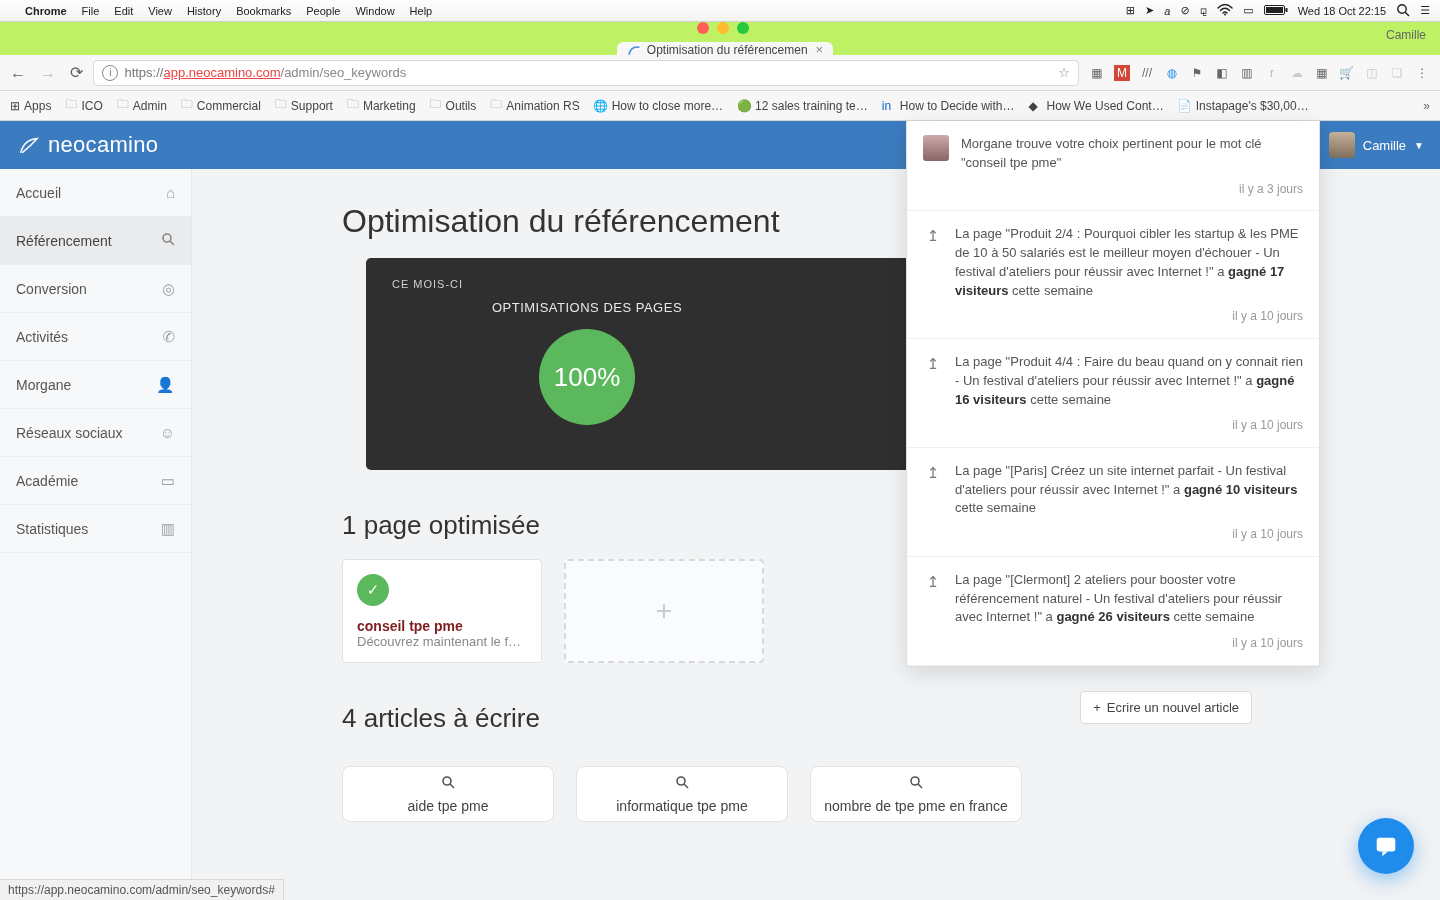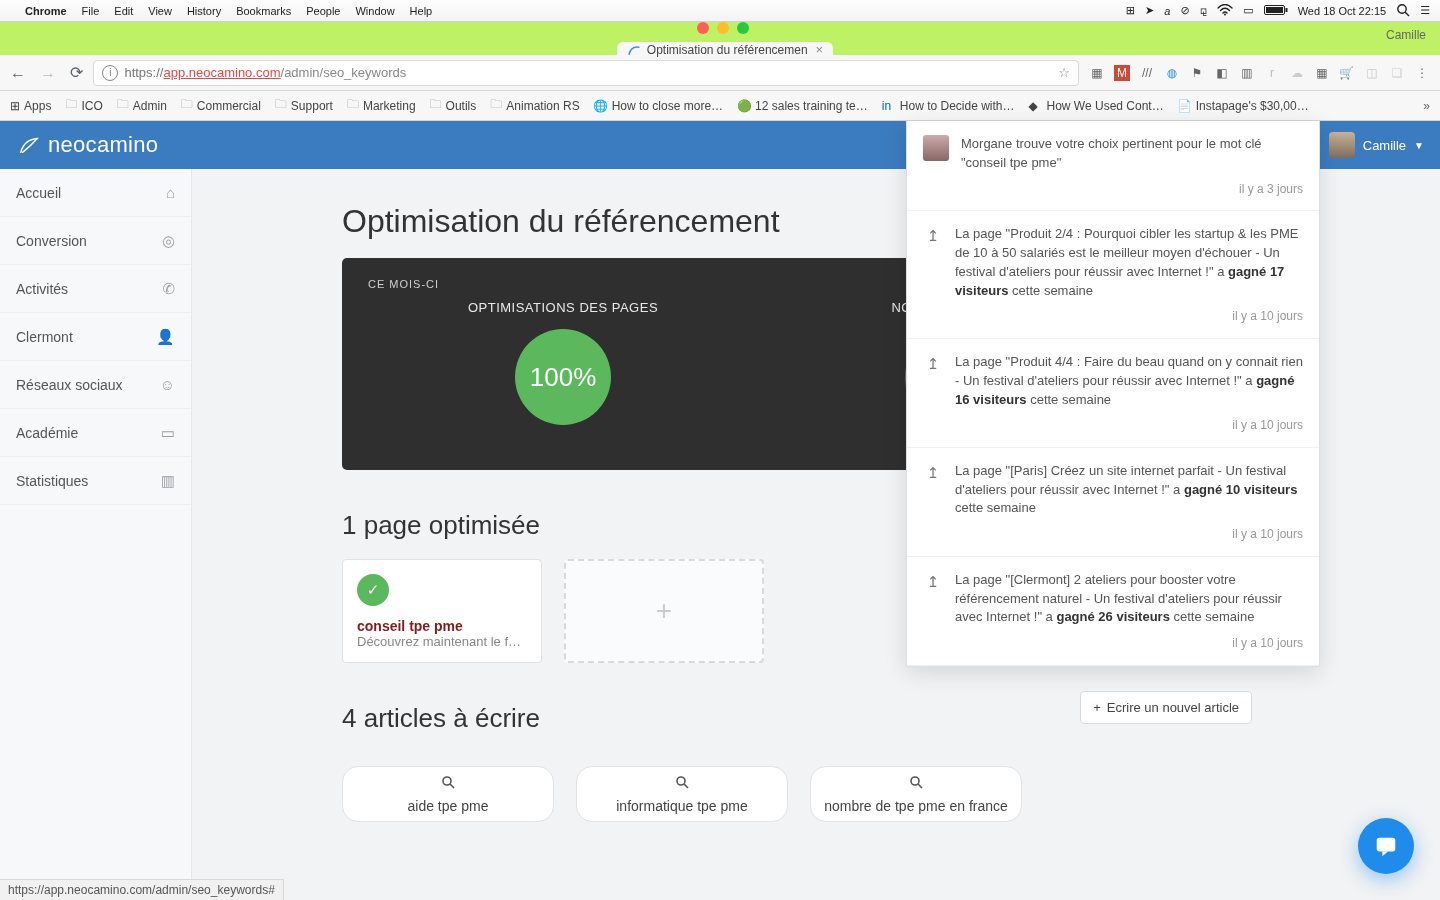--- a/index.html
+++ b/index.html
@@ -53,21 +53,21 @@
 .app-body { flex:1; display:flex; min-height:0; }
 
 .sidebar { width:192px; background:#f7f8f9; border-right:1px solid #e6e7e8; }
 .side-item { height:48px; display:flex; align-items:center; padding:0 16px; justify-content:space-between; color:#555; font-size:14px; border-bottom:1px solid #eceef0; cursor:pointer; }
 .side-item.active { background:#e9ebed; color:#444; }
 .side-item .icon { color:#9aa0a6; font-size:15px; }
 
 .content { flex:1; overflow:auto; padding: 34px 40px 20px 150px; position:relative; }
 .page-title { font-size:32px; color:#333; font-weight:400; margin-bottom:18px; }
 
-.month-card { background:#2f2f2f; color:#ddd; border-radius:5px; padding:20px 26px 16px; width:910px; }
+.month-card { background:#2f2f2f; color:#ddd; border-radius:5px; padding:20px 26px 16px; width:910px;margin-left:24px; }
 .month-label { font-size:11px; letter-spacing:1px; color:#d0d0d0; margin-bottom:10px; }
 .month-grid { display:flex; }
 .mcol { flex:1; display:flex; flex-direction:column; align-items:center; }
 .mcol .col-title { font-size:13px; letter-spacing:0.5px; color:#e8e8e8; margin-bottom:14px; text-align:center; }
 .circle { width:96px; height:96px; border-radius:50%; display:flex; align-items:center; justify-content:center; font-size:26px; font-weight:400; }
 .circle.green { background:#5cb85c; color:#fff; }
 .circle.ring { position:relative; border:3px solid #6b6b6b; color:#d9822b; font-size:26px; }
 #arc-overlay { position:absolute; inset:-3px; pointer-events:none; }
 .detail-link { font-size:13px; color:#cfcfcf; margin-top:14px; }
 
@@ -75,21 +75,21 @@
 .cards-row { display:flex; gap:22px; flex-wrap:wrap; }
 .kw-card { width:200px; height:104px; background:#fff; border:1px solid #e0e2e4; border-radius:4px; padding:14px; overflow:hidden; }
 .kw-card .ok { width:32px; height:32px; border-radius:50%; background:#5cb85c; color:#fff; display:flex; align-items:center; justify-content:center; margin-bottom:12px; font-size:15px; }
 .kw-card .kw { font-weight:600; color:#7f1d1d; font-size:14px; }
 .kw-card .sub { color:#888; font-size:13px; white-space:nowrap; overflow:hidden; text-overflow:ellipsis; }
 .add-card { width:200px; height:104px; border:2px dashed #d7d9db; border-radius:4px; display:flex; align-items:center; justify-content:center; color:#c8cbce; font-size:28px; background:#fafbfc; }
 
 .articles-header { display:flex; align-items:center; justify-content:space-between; width:910px; }
 .write-btn { background:#fff; border:1px solid #d9dcdf; border-radius:4px; padding:8px 12px; font-size:13px; color:#444; display:flex; align-items:center; gap:6px; cursor:pointer; }
 .article-cards { display:flex; gap:22px; margin-top:14px; }
-.article-card { width:212px; height:56px; background:#fff; border:1px solid #e0e2e4; border-radius:16px; display:flex; flex-direction:column; align-items:center; justify-content:center; gap:6px; color:#444; font-size:14px; }
+.article-card { width:212px; height:56px; background:#fff; border:1px solid #e0e2e4; border-radius:8px; display:flex; flex-direction:column; align-items:center; justify-content:center; gap:6px; color:#444; font-size:14px; }
 .article-card .mag { color:#666; }
 
 
 .notif-panel { position:absolute; top:0; right:120px; width:414px; background:#fff; border:1px solid #dcdfe2; border-top:none; box-shadow:0 6px 22px rgba(0,0,0,.12); z-index:50; }
 .notif-item { padding:14px 16px 12px; border-bottom:1px solid #eef0f2; display:flex; gap:12px; }
 .notif-item:nth-child(odd).shade { background:#f6f8fa; }
 .notif-avatar { width:26px; height:26px; border-radius:3px; background:linear-gradient(#caa, #866); flex-shrink:0; }
 .notif-icon { width:20px; text-align:center; color:#777; font-size:15px; margin-top:2px; flex-shrink:0; }
 .notif-body { flex:1; font-size:13px; color:#555; line-height:1.45; }
 .notif-body b { color:#333; }
@@ -281,30 +281,37 @@
       </div>
     </div>
   </div>
 
   <div class="app-body">
     <div class="sidebar">
       <div class="side-item">
           <span>Accueil</span>
           <span class="icon">⌂</span>
         </div>
+      <div class="side-item active">
+          <span>Référencement</span>
+          <span class="icon"><svg width="14" height="14" viewBox="0 0 14 14">
+              <circle cx="6" cy="6" r="4" stroke="#888" stroke-width="1.6" fill="none"></circle>
+              <line x1="9" y1="9" x2="13" y2="13" stroke="#888" stroke-width="1.6"></line>
+            </svg></span>
+        </div>
       <div class="side-item">
           <span>Conversion</span>
           <span class="icon">◎</span>
         </div>
       <div class="side-item">
           <span>Activités</span>
           <span class="icon">✆</span>
         </div>
       <div class="side-item">
-          <span>Clermont</span>
+          <span>Morgane</span>
           <span class="icon">👤</span>
         </div>
       <div class="side-item">
           <span>Réseaux sociaux</span>
           <span class="icon">☺</span>
         </div>
       <div class="side-item">
           <span>Académie</span>
           <span class="icon">▭</span>
         </div>

